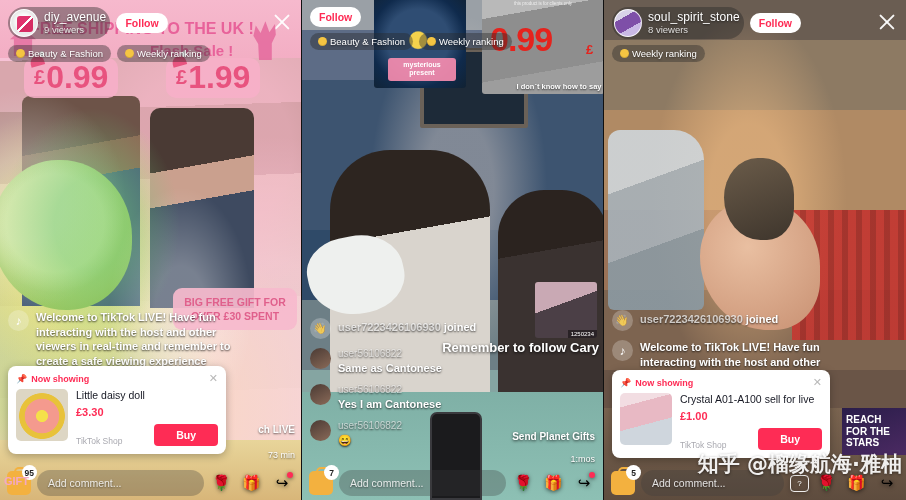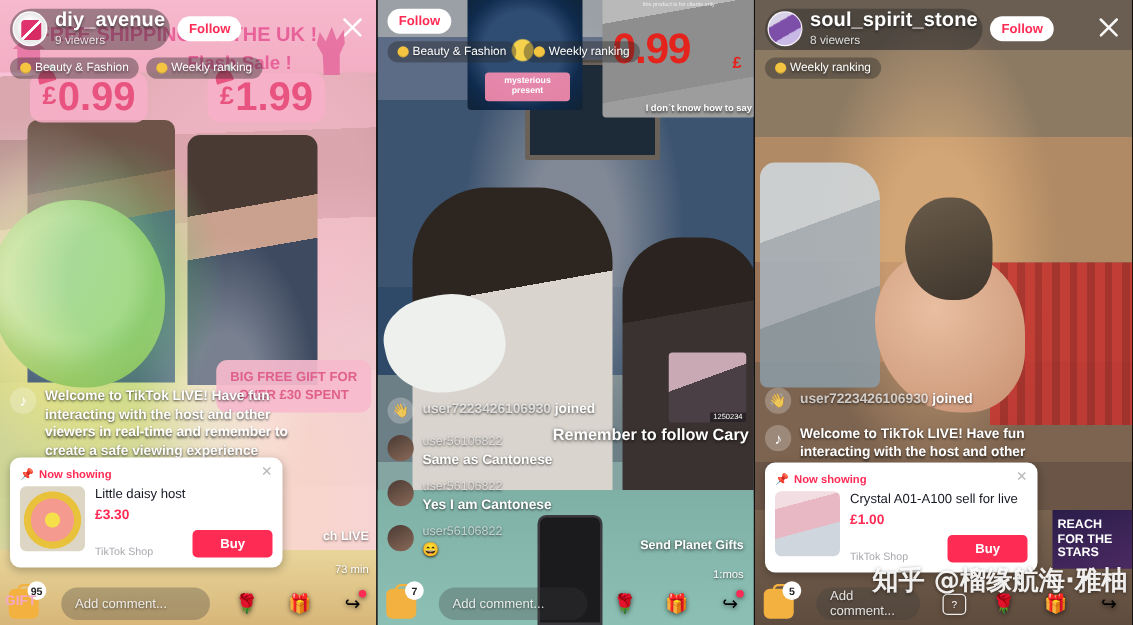--- a/index.html
+++ b/index.html
@@ -141,21 +141,21 @@
     width:28px;height:28px;border-radius:50%;
     border:1.5px solid rgba(255,255,255,.85);
     flex:0 0 auto; overflow:hidden; position:relative;
   }
   .av1{ background:radial-gradient(circle at 50% 45%,#fff 0 30%,#e8e8e8 60%,#fff 100%); }
   .av1::after{content:"";position:absolute;left:6px;top:6px;width:16px;height:16px;
     background:linear-gradient(135deg,#e0336e 0 45%, #fff 45% 55%, #d62c63 55% 100%);border-radius:3px;}
   .av2{ background:linear-gradient(150deg,#d9c4b7 0 40%, #b0535b 40% 70%, #e4d7cd 70% 100%); }
   .av3{ background:linear-gradient(150deg,#d8d2e8 0 30%, #7e4fa8 30% 65%, #c9b9e6 65% 100%); }
   .hostmeta{ display:flex; flex-direction:column; line-height:1.05; }
-  .hostname{ color:#fff; font-size:16px; font-weight:bold; letter-spacing:.1px;
+  .hostname{ color:#fff; font-size:12px; font-weight:normal; letter-spacing:.1px;
              text-shadow:0 1px 2px rgba(0,0,0,.55); white-space:nowrap;}
   .viewers{ color:rgba(255,255,255,.82); font-size:9.5px; margin-top:2px;
             text-shadow:0 1px 2px rgba(0,0,0,.5);}
   .follow-btn{
     background:#fff; color:#fe2c55; font-size:10.5px; font-weight:bold;
     border:none; border-radius:14px; padding:4px 9px; cursor:pointer; white-space:nowrap;
   }
   .close-x{
     position:absolute; right:9px; top:12px; width:20px;height:20px; cursor:pointer;
   }
@@ -350,21 +350,21 @@
   .prod-foot{ display:flex; align-items:flex-end; justify-content:space-between; margin-top:6px; }
   .prod-shop{ color:#a9a9b0; font-size:8.5px; }
   .buy-btn{
     background:#fe2c55; color:#fff; border:none; border-radius:4px;
     font-size:10.5px; font-weight:bold; padding:5px 22px; cursor:pointer;
   }
 
   
   .botbar{
     position:absolute; left:0; bottom:0; width:100%; height:34px;
-    display:flex; align-items:center; gap:18px; padding:0 7px; z-index:24;
+    display:flex; align-items:center; gap:6px; padding:0 7px; z-index:24;
   }
   .cart-btn{
     position:relative; width:24px;height:24px; flex:0 0 auto; cursor:pointer;
     background:#f3b13f; border-radius:5px;
   }
   .cart-btn::before{
     content:""; position:absolute; left:7px; top:-4px; width:10px;height:9px;
     border:2px solid #f3b13f; border-bottom:none; border-radius:5px 5px 0 0;
   }
   .cart-badge{
@@ -473,21 +473,21 @@
 
     <div class="prod-card" style="top:366px;">
       <div class="prod-head">
         <span class="pin-icon">📌</span>
         <span class="prod-now">Now showing</span>
         <span class="prod-close">✕</span>
       </div>
       <div class="prod-body">
         <div class="prod-img daisy"></div>
         <div class="prod-info">
-          <div class="prod-title">Little daisy host</div>
+          <div class="prod-title">Little daisy doll</div>
           <div class="prod-price">£3.30</div>
           <div class="prod-foot">
             <span class="prod-shop">TikTok Shop</span>
             <button class="buy-btn">Buy</button>
           </div>
         </div>
       </div>
     </div>
 
     <div class="botbar">

